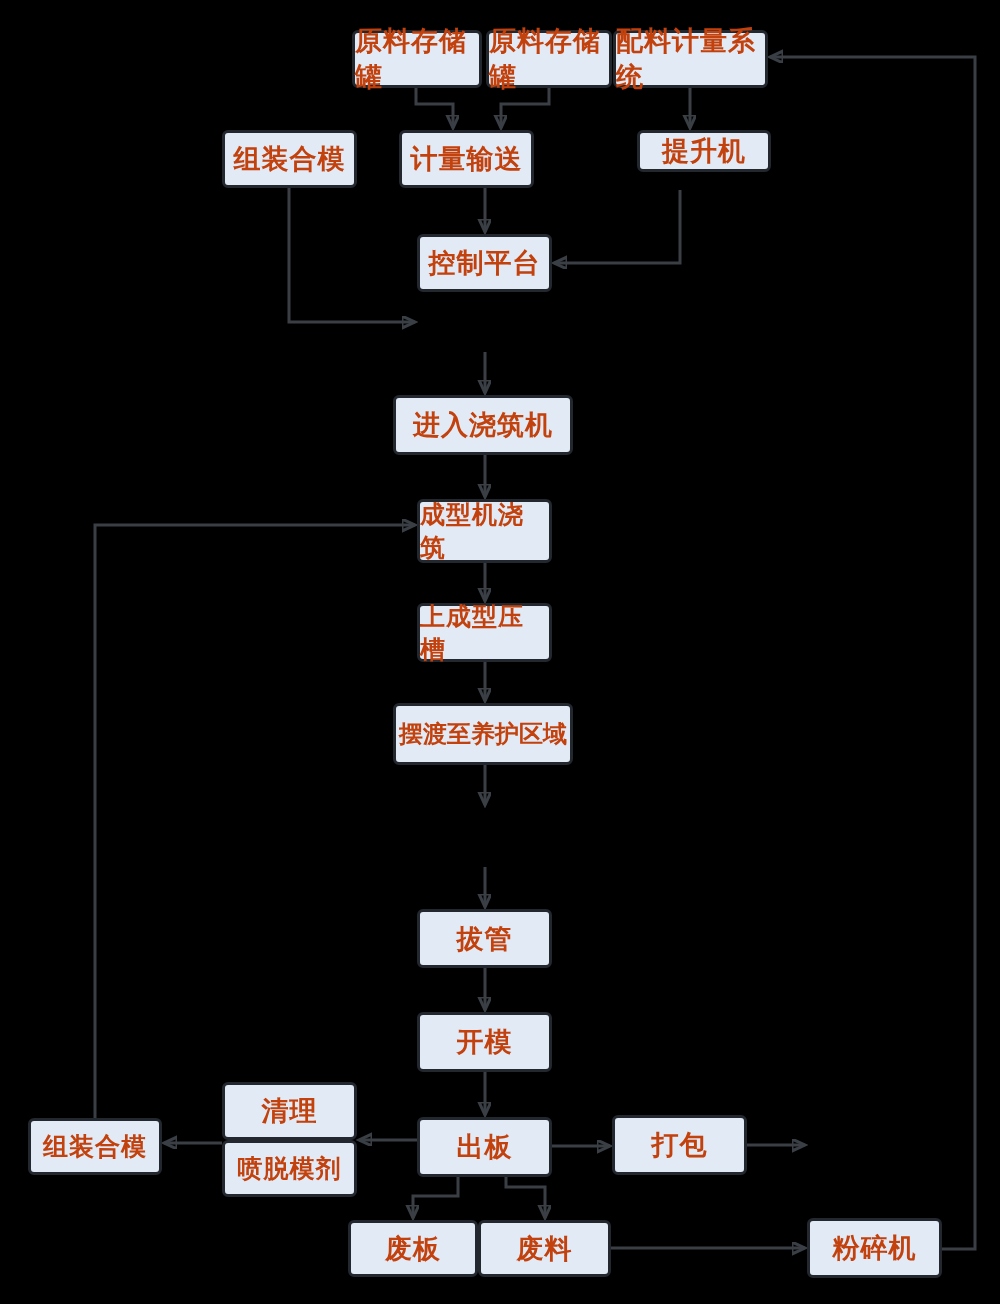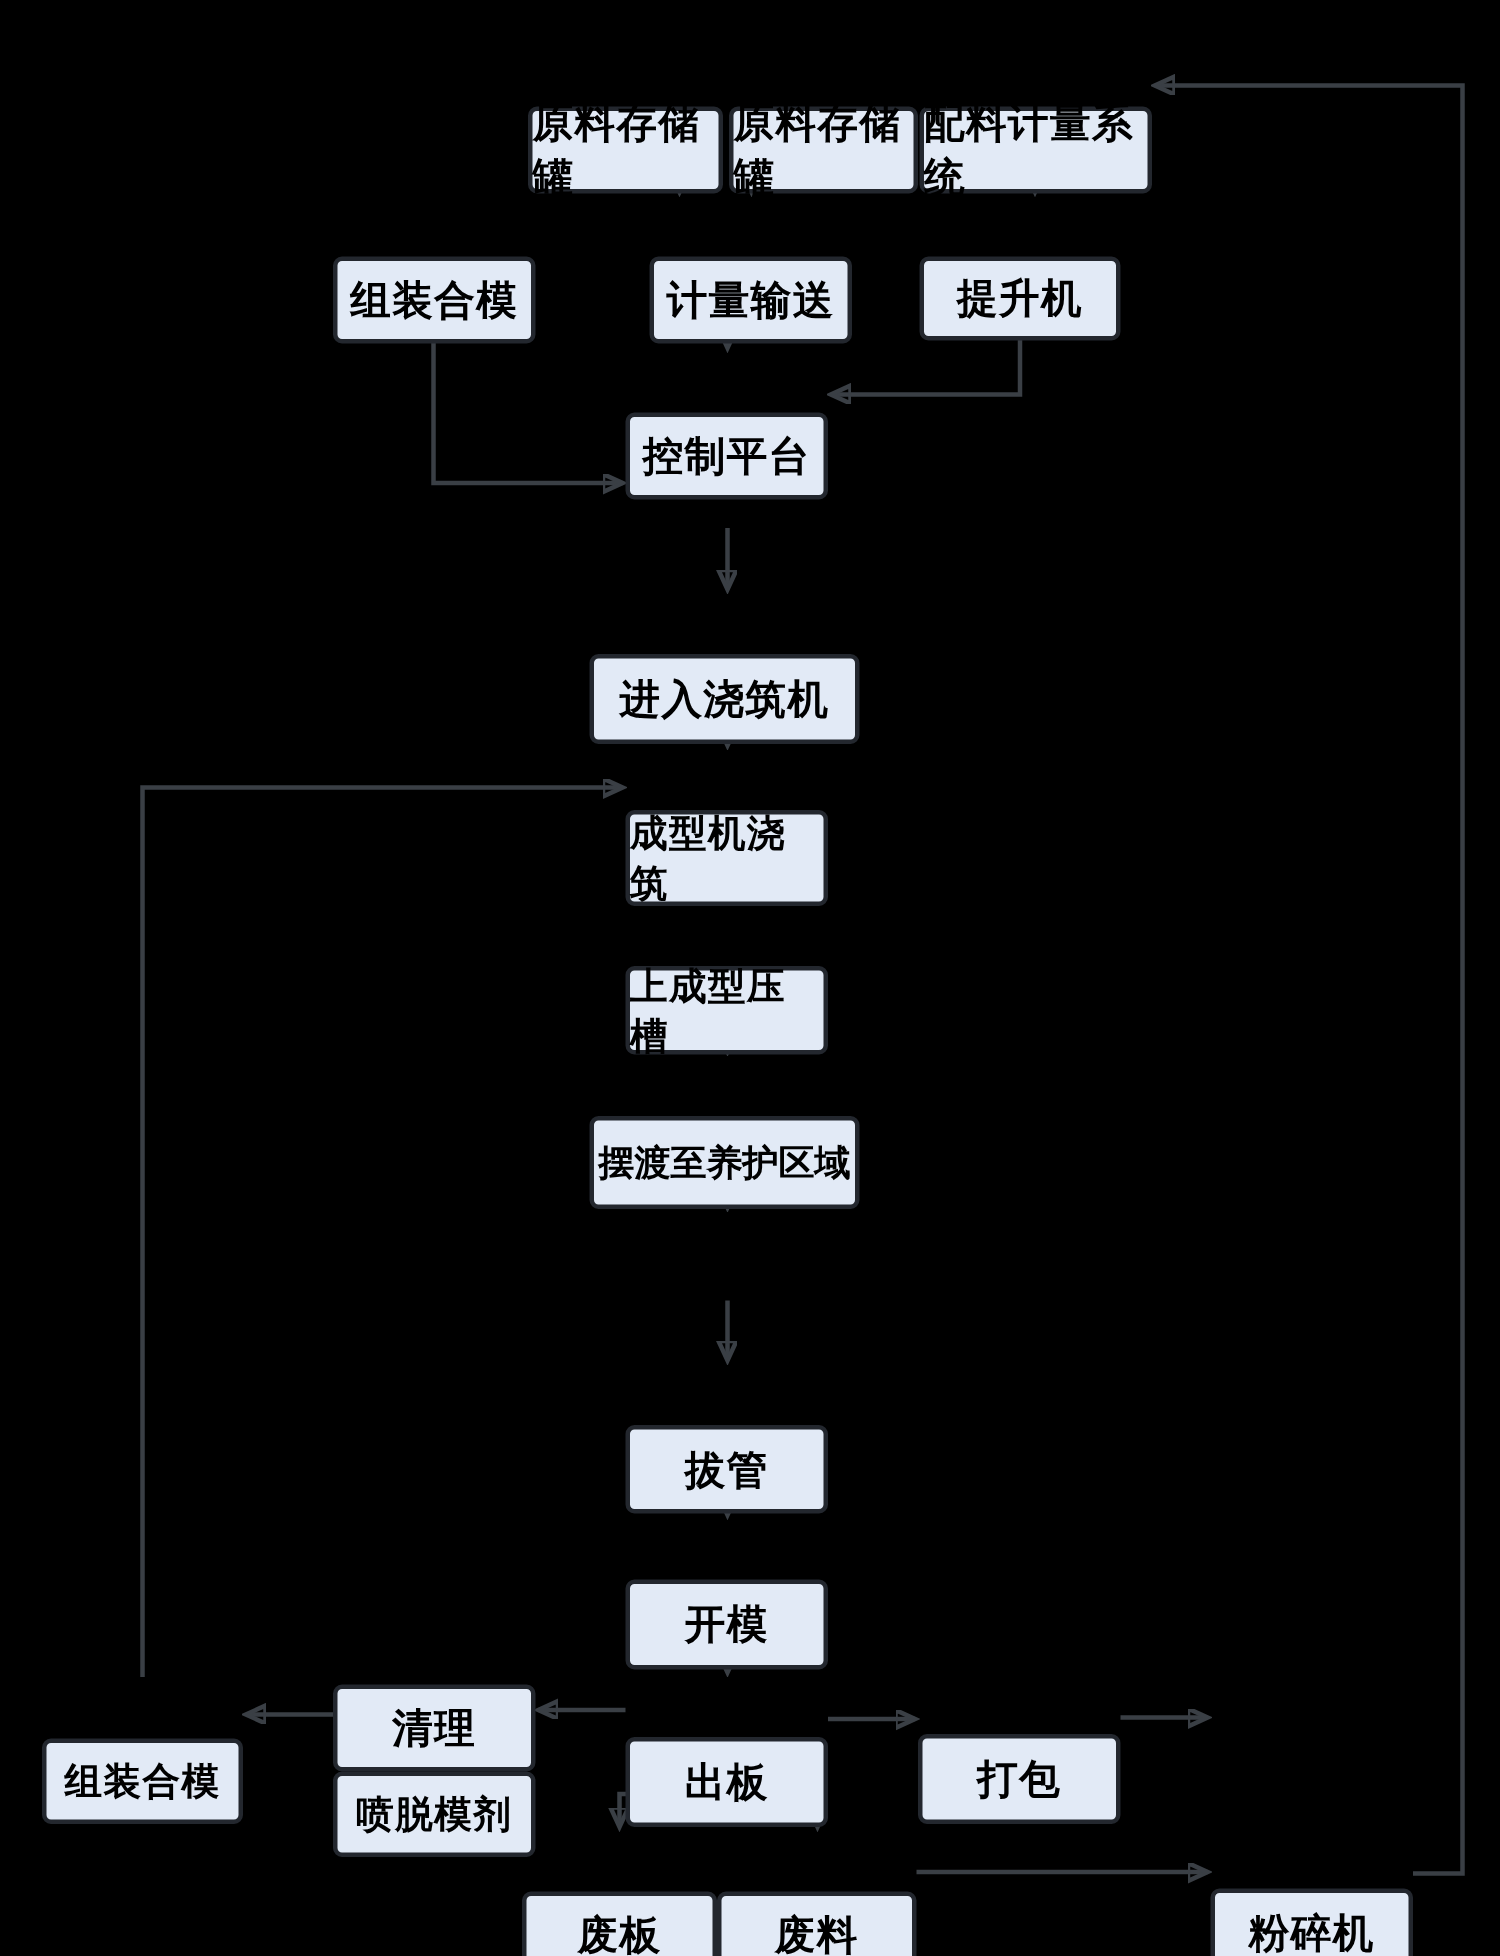--- a/index.html
+++ b/index.html
@@ -2,21 +2,21 @@
 <html><head>
 <meta charset="utf-8">
 <style>
   html,body{margin:0;padding:0;background:#000;}
   .stage{position:relative;width:1000px;height:1304px;background:#000000;overflow:hidden;
          font-family:"Liberation Serif","DejaVu Serif",serif;}
   .connectors{position:absolute;left:0;top:0;width:1000px;height:1304px;}
   .connectors path{stroke:#3a3f45;stroke-width:3;fill:none;}
   .node{position:absolute;box-sizing:border-box;background:#e2eaf6;border:3px solid #23272e;
         border-radius:6px;display:flex;align-items:center;justify-content:center;
-        color:#000000;font-weight:700;font-size:27px;letter-spacing:1px;margin-top:41px;}
+        color:#c2410c;font-weight:700;font-size:27px;letter-spacing:1px;}
   .node.small{font-size:24px;letter-spacing:0;}
 </style>
 </head>
 <body>
 
 <div class="stage">
 
   <svg class="connectors" viewBox="0 0 1000 1304" xmlns="http://www.w3.org/2000/svg">
     <defs>
       <marker id="arrow" markerUnits="userSpaceOnUse" markerWidth="16" markerHeight="14" refX="13" refY="6" orient="auto">
@@ -54,24 +54,24 @@
   <div class="node" style="left:486px;top:30px;width:126px;height:58px">
       <span>原料存储罐</span>
     </div>
   <div class="node" style="left:613px;top:30px;width:155px;height:58px">
       <span>配料计量系统</span>
     </div>
 
   <div class="node" style="left:222px;top:130px;width:135px;height:58px">
       <span>组装合模</span>
     </div>
-  <div class="node" style="left:433px;top:130px;width:135px;height:58px">
+  <div class="node" style="left:399px;top:130px;width:135px;height:58px">
       <span>计量输送</span>
     </div>
-  <div class="node" style="left:613px;top:130px;width:134px;height:56px">
+  <div class="node" style="left:637px;top:130px;width:134px;height:42px">
       <span>提升机</span>
     </div>
 
   <div class="node" style="left:417px;top:234px;width:135px;height:58px">
       <span>控制平台</span>
     </div>
 
   <div class="node" style="left:393px;top:395px;width:180px;height:60px">
       <span>进入浇筑机</span>
     </div>

